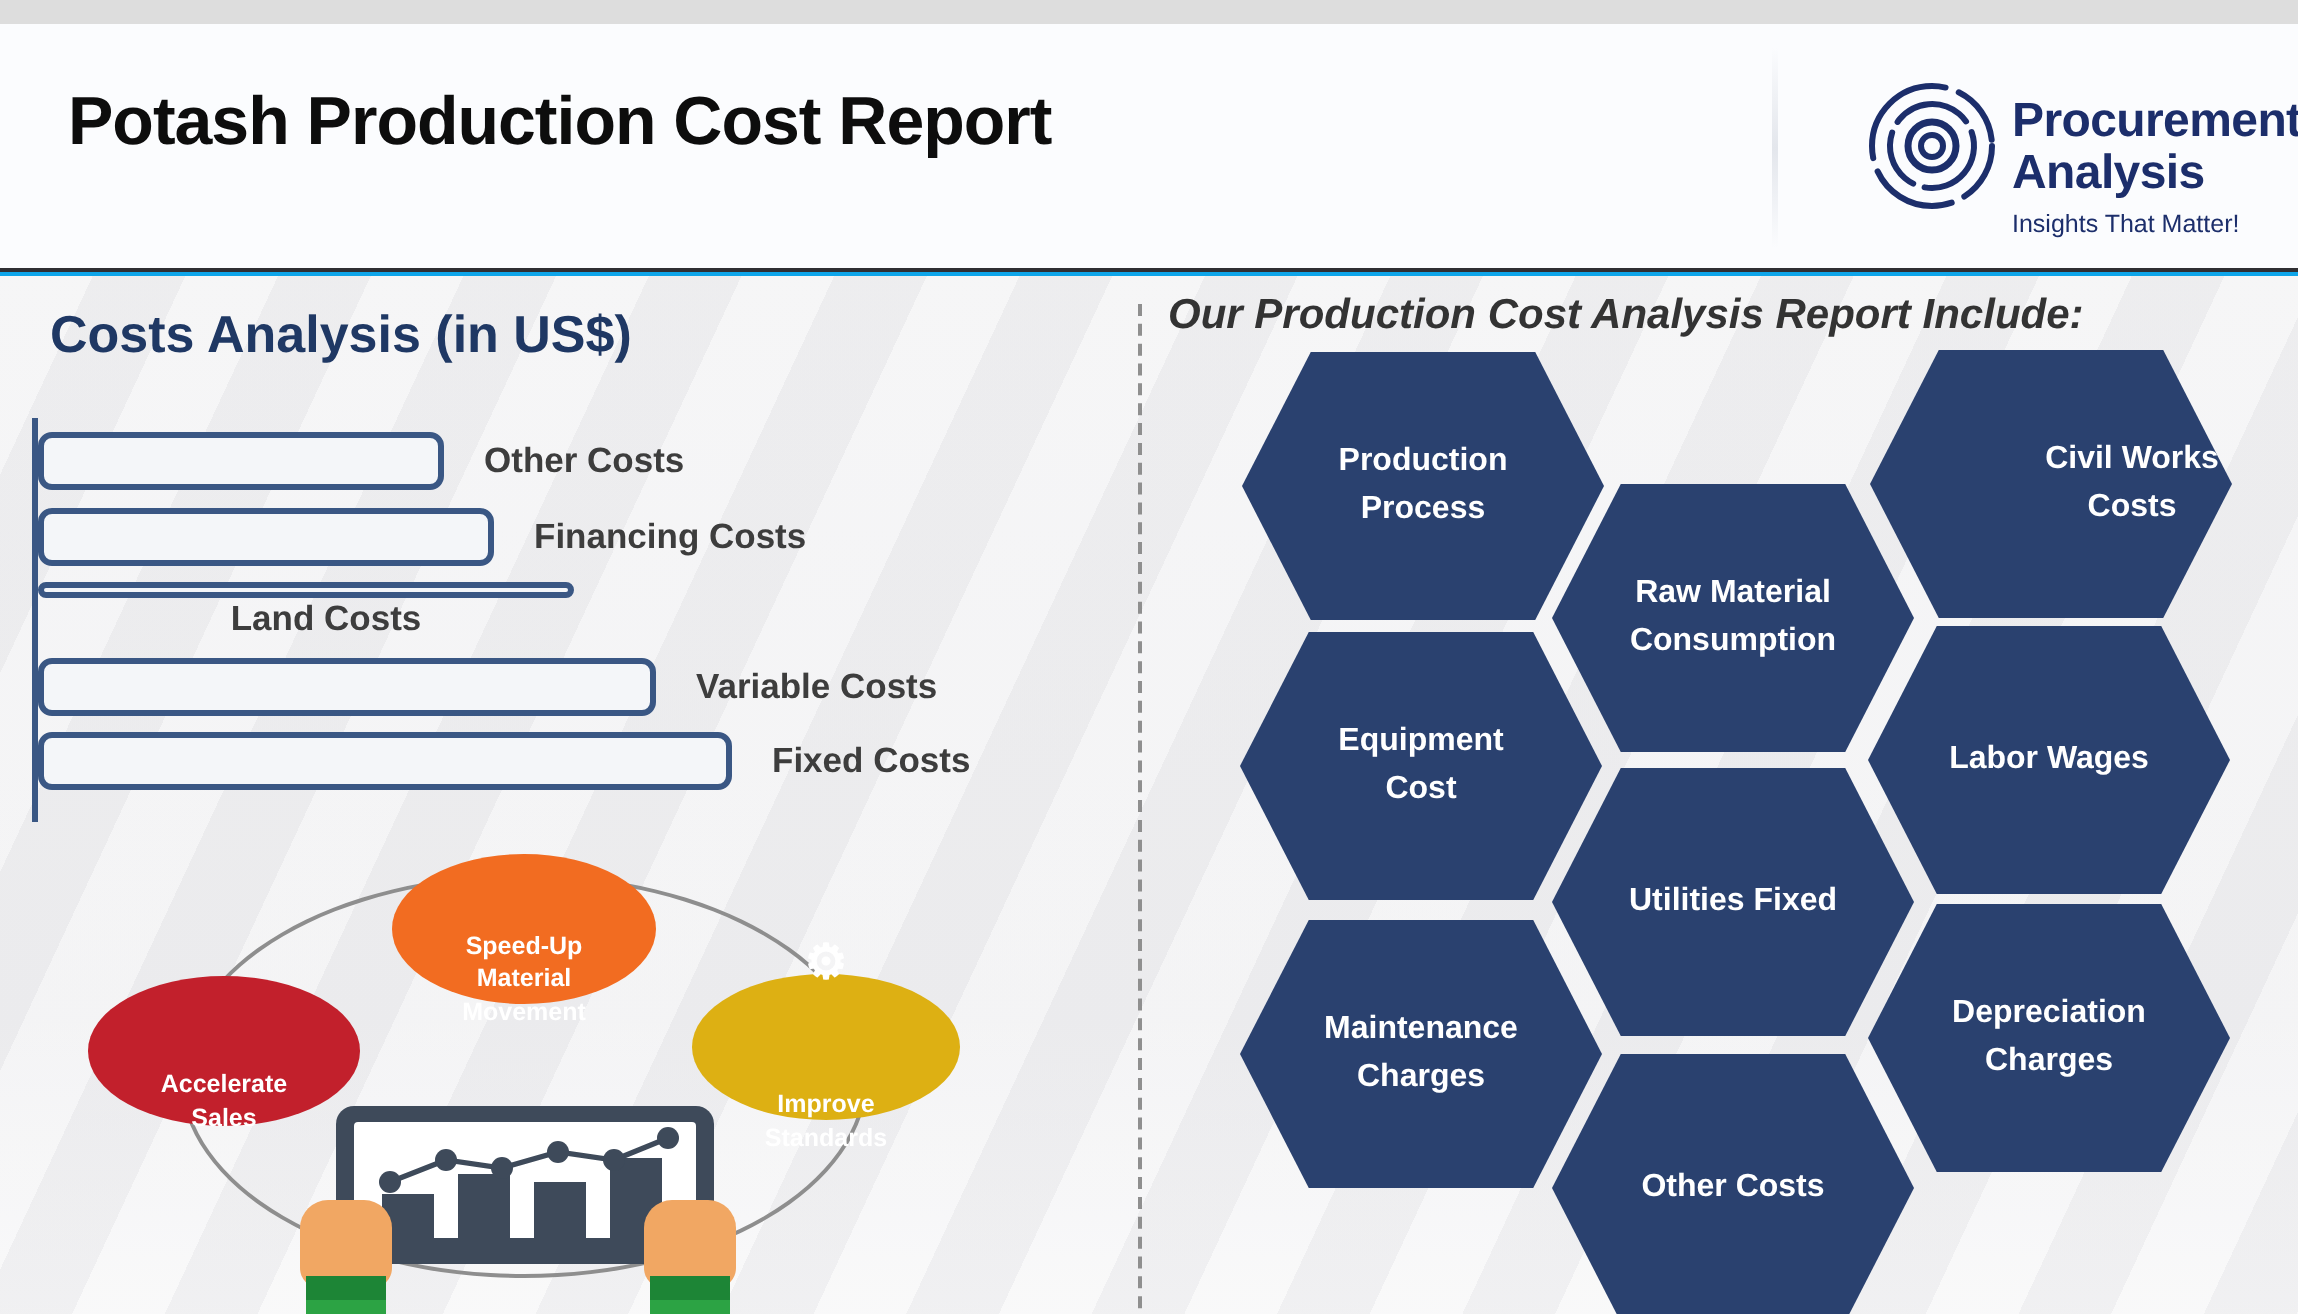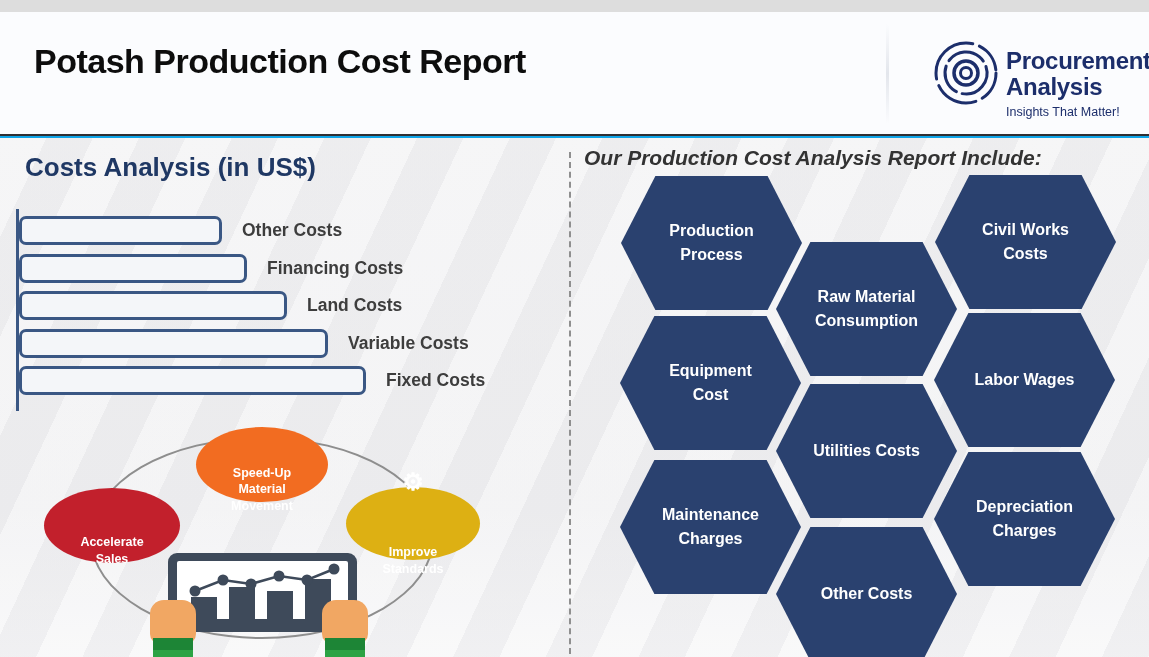--- a/index.html
+++ b/index.html
@@ -22,21 +22,21 @@
   .content-bg { position:absolute; left:0; top:126px; width:1149px; height:531px;
     background:
       repeating-linear-gradient(115deg, rgba(255,255,255,0.30) 0 42px, rgba(226,226,229,0.30) 42px 84px),
       linear-gradient(180deg,#f2f2f3 0%, #efeff1 70%, #f7f7f8 100%); }
 
   
   .costs-title { position:absolute; left:25px; top:140px; font-size:26px; font-weight:bold;
                  color:#1f3864; z-index:2; }
   .axis { position:absolute; left:16px; top:197px; width:3px; height:202px; background:#3a5784; z-index:2; }
   .bar-row { position:absolute; left:19px; display:flex; align-items:center; height:29px; z-index:2; }
-  .r0 { top:204px; } .r1 { top:242px;text-align:right; } .r2 { top:279px; } .r3 { top:317px;justify-content:space-between; } .r4 { top:354px; }
+  .r0 { top:204px; } .r1 { top:242px;text-align:right; } .r2 { top:279px;flex-direction:column; } .r3 { top:317px;justify-content:space-between; } .r4 { top:354px; }
   .bar { height:29px; border:3px solid #3a5784; border-radius:7px; background:#f4f6f9; }
   .bar-label { margin-left:20px; font-size:17.5px; font-weight:bold; color:#3d3d3d; white-space:nowrap; }
 
   
   .ring { position:absolute; left:90px; top:425px; width:344px; height:202px;
           border:2.5px solid #8e8e8e; border-radius:50%; z-index:1; }
   .bubble { position:absolute; border-radius:50%; color:#fff; font-weight:bold; font-size:12.5px;
             line-height:1.3; display:flex; flex-direction:column; align-items:center;
             justify-content:center; text-align:center; z-index:3;gap:48px; }
   .bubble span.lbl { display:block; width:92px; }
@@ -63,21 +63,21 @@
   .v-dashed { position:absolute; left:569px; top:140px; height:512px;
               border-left:2px dashed #8f8f8f; z-index:2; }
   .right-title { position:absolute; left:584px; top:134px; font-size:21px; font-weight:bold;
                  font-style:italic; color:#333333; z-index:2; }
   .hex { position:absolute; width:181px; height:134px; background:#2a416f;
          clip-path:polygon(0% 50%, 19% 0%, 81% 0%, 100% 50%, 81% 100%, 19% 100%);
          display:flex; align-items:center; justify-content:center; text-align:center;
          color:#ffffff; font-weight:bold; font-size:16px; line-height:1.5; z-index:2; }
   .hex span { display:block; }
   .hex-production   { left:621px; top:164px; } .hex-production span   { width:100px; }
-  .hex-civil        { left:935px; top:163px; } .hex-civil span        { width:100px; }
+  .hex-civil        { left:935px; top:163px;justify-content:flex-end; } .hex-civil span        { width:100px; }
   .hex-raw          { left:776px; top:230px; } .hex-raw span          { width:112px; }
   .hex-equipment    { left:620px; top:304px; } .hex-equipment span    { width:95px; }
   .hex-labor        { left:934px; top:301px; } .hex-labor span        { width:122px; }
   .hex-utilities    { left:776px; top:372px; } .hex-utilities span    { width:122px; }
   .hex-maintenance  { left:620px; top:448px; } .hex-maintenance span  { width:106px; }
   .hex-depreciation { left:934px; top:440px; } .hex-depreciation span { width:106px; }
   .hex-other        { left:776px; top:515px; } .hex-other span        { width:122px; }
 </style>
 </head>
 <body>
@@ -188,21 +188,21 @@
   <div class="hex hex-raw">
     <span>Raw Material Consumption</span>
   </div>
   <div class="hex hex-equipment">
     <span>Equipment Cost</span>
   </div>
   <div class="hex hex-labor">
     <span>Labor Wages</span>
   </div>
   <div class="hex hex-utilities">
-    <span>Utilities Costs</span>
+    <span>Utilities Fixed</span>
   </div>
   <div class="hex hex-maintenance">
     <span>Maintenance Charges</span>
   </div>
   <div class="hex hex-depreciation">
     <span>Depreciation Charges</span>
   </div>
   <div class="hex hex-other">
     <span>Other Costs</span>
   </div>

